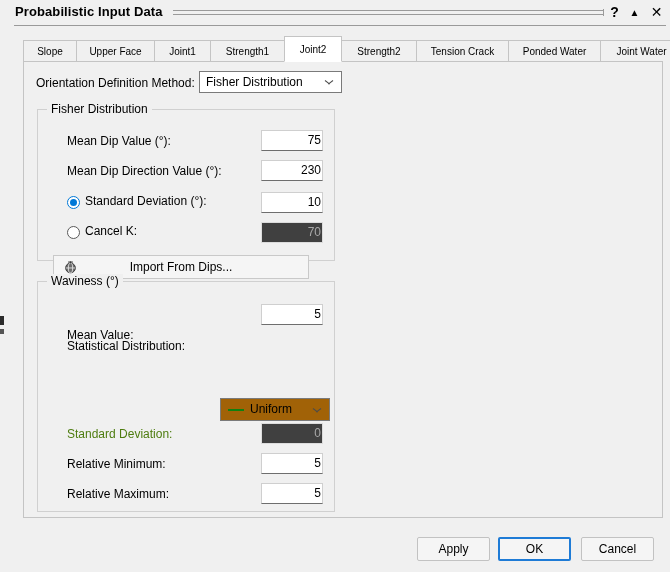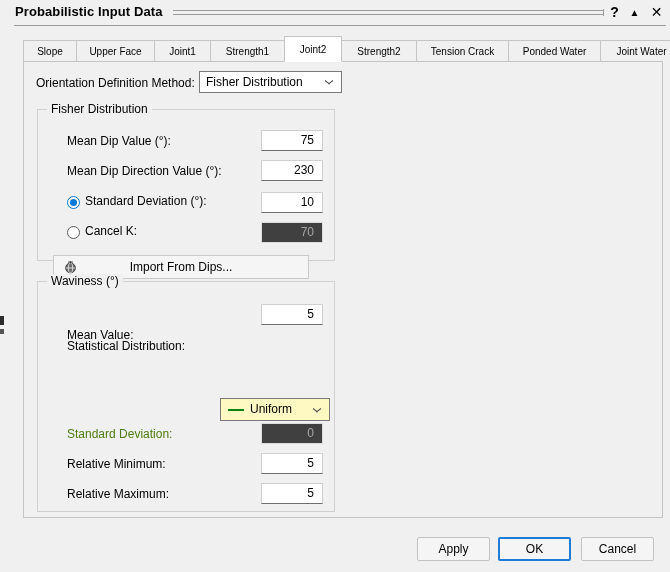--- a/index.html
+++ b/index.html
@@ -210,21 +210,21 @@
   .textbox {
     position: absolute;
     width: 62px; height: 21px;
     background: #ffffff;
     border: 1px solid #cfcfcf;
     border-bottom-color: #6e6e6e;
     box-sizing: border-box;
     font-size: 12px;
     text-align: right;
     line-height: 19px;
-    padding-right: 8px;
+    padding-right: 1px;
     cursor: text;
   }
   .textbox.disabled {
     background: #404040;
     border: 1px solid #dcdcdc;
     color: #a8a8a8;
     cursor: default;
   }
 
   
@@ -276,21 +276,21 @@
     position: absolute;
     left: 9px; top: 4px;
     width: 15px; height: 15px;
   }
 
   
   #dist-combo {
     position: absolute;
     left: 182px; top: 116px;
     width: 110px; height: 23px;
-    background: #fef9c3;
+    background: #a16207;
     border: 1px solid #7a7a7a;
     box-sizing: border-box;
     cursor: default;
   }
   #dist-line {
     position: absolute;
     left: 7px; top: 10px;
     width: 16px; height: 2px;
     background: #108010;
   }

